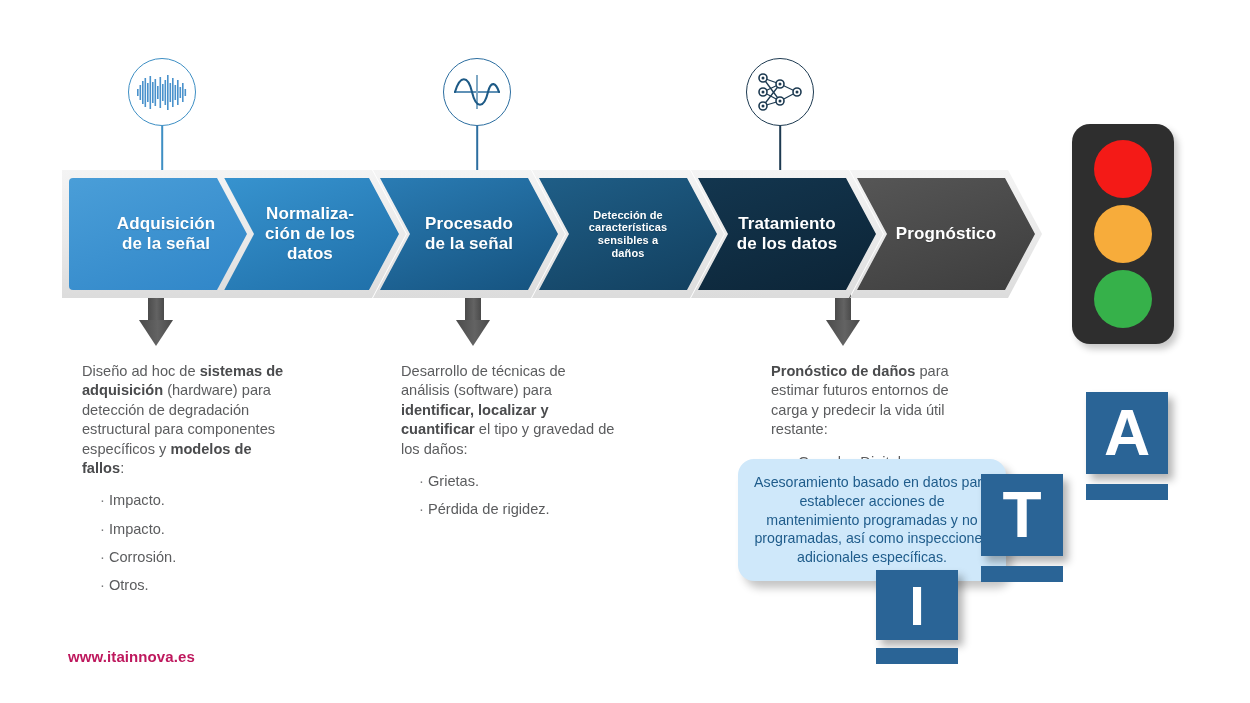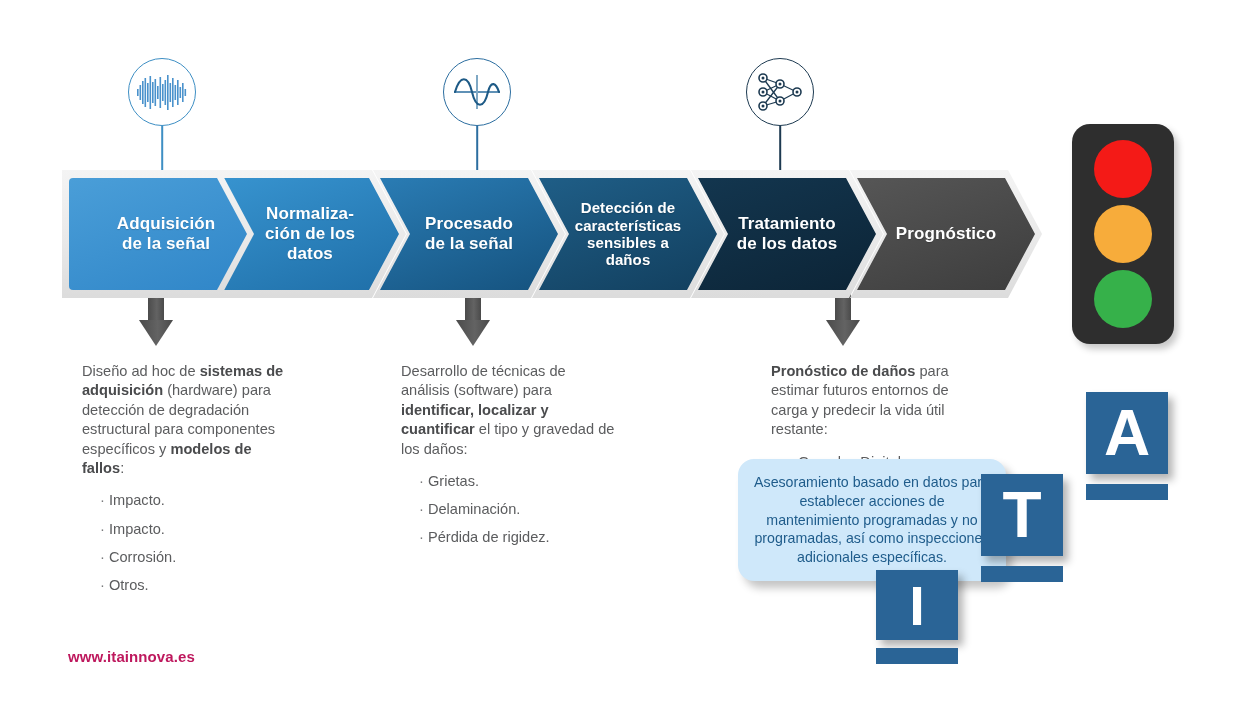--- a/index.html
+++ b/index.html
@@ -59,21 +59,21 @@
   }
   .chev-label{
     color:#ffffff;
     font-size:17px;
     font-weight:700;
     line-height:1.16;
     letter-spacing:.1px;
     padding:0 6px;
     text-shadow:0 1px 1px rgba(0,0,0,.18);
   }
-  .chev-label.small{font-size:15px;}
+  .chev-label.small{font-size:11px;}
 
   
   .down-arrow{position:absolute;width:34px;height:54px;}
   .da-shaft{
     position:absolute;left:9px;top:0;width:16px;height:30px;
     background:linear-gradient(90deg,#4b4b4b,#636363 55%,#4a4a4a);
   }
   .da-head{
     position:absolute;left:0;top:28px;width:34px;height:26px;
     background:linear-gradient(90deg,#4b4b4b,#636363 55%,#4a4a4a);
@@ -283,21 +283,20 @@
         <li>Impacto.</li>
         <li>Corrosión.</li>
         <li>Otros.</li>
       </ul>
   </div>
 
   <div class="tblock" style="left:389px;top:350px;width:240px;">
     <p><span>Desarrollo de técnicas de análisis (software) para </span><b>identificar, localizar y cuantificar</b><span> el tipo y gravedad de los daños:</span></p>
     <ul>
         <li>Grietas.</li>
-        <li>Delaminación.</li>
         <li>Pérdida de rigidez.</li>
       </ul>
   </div>
 
   <div class="tblock" style="left:759px;top:350px;width:215px;">
     <p><b>Pronóstico de daños</b><span> para estimar futuros entornos de carga y predecir la vida útil restante:</span></p>
     <ul>
         <li>Gemelos Digitales.</li>
       </ul>
   </div>

